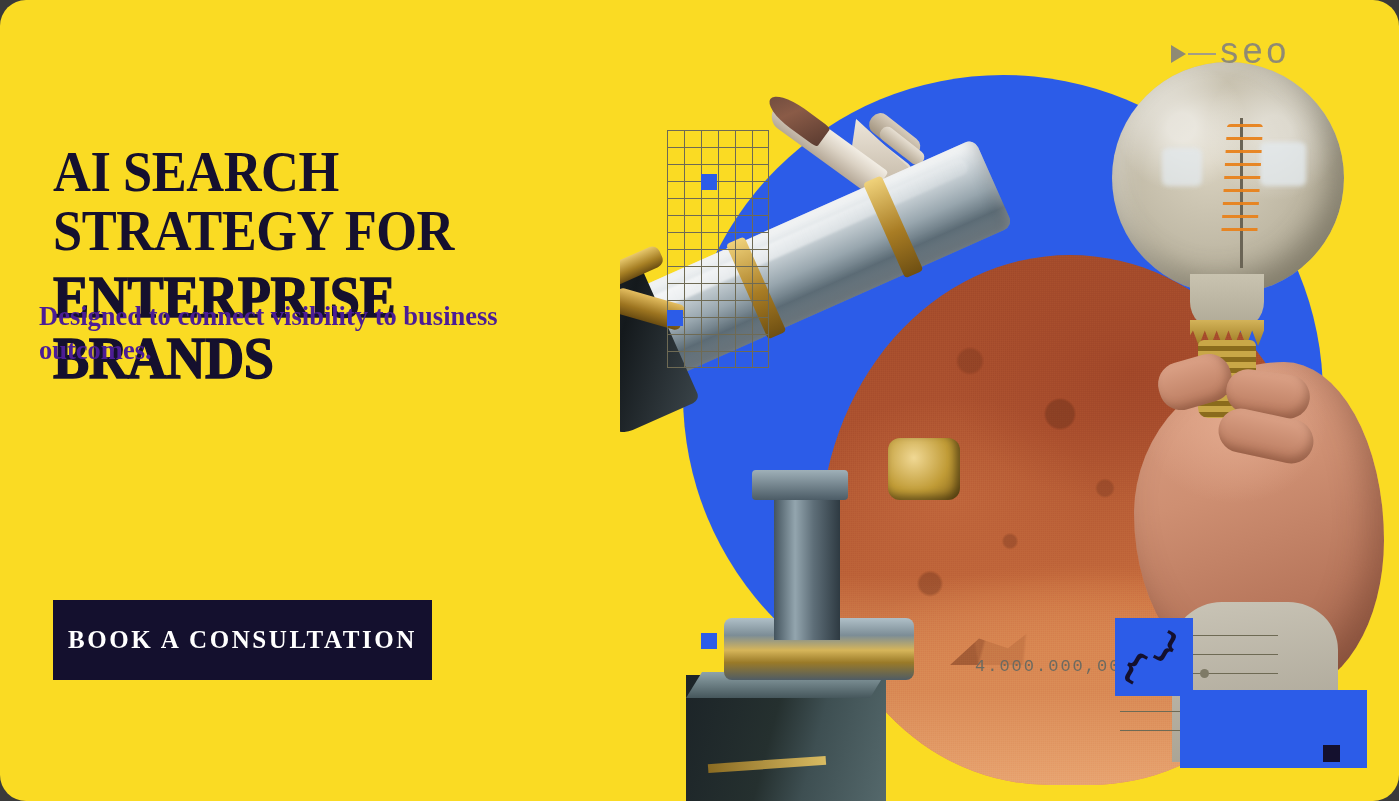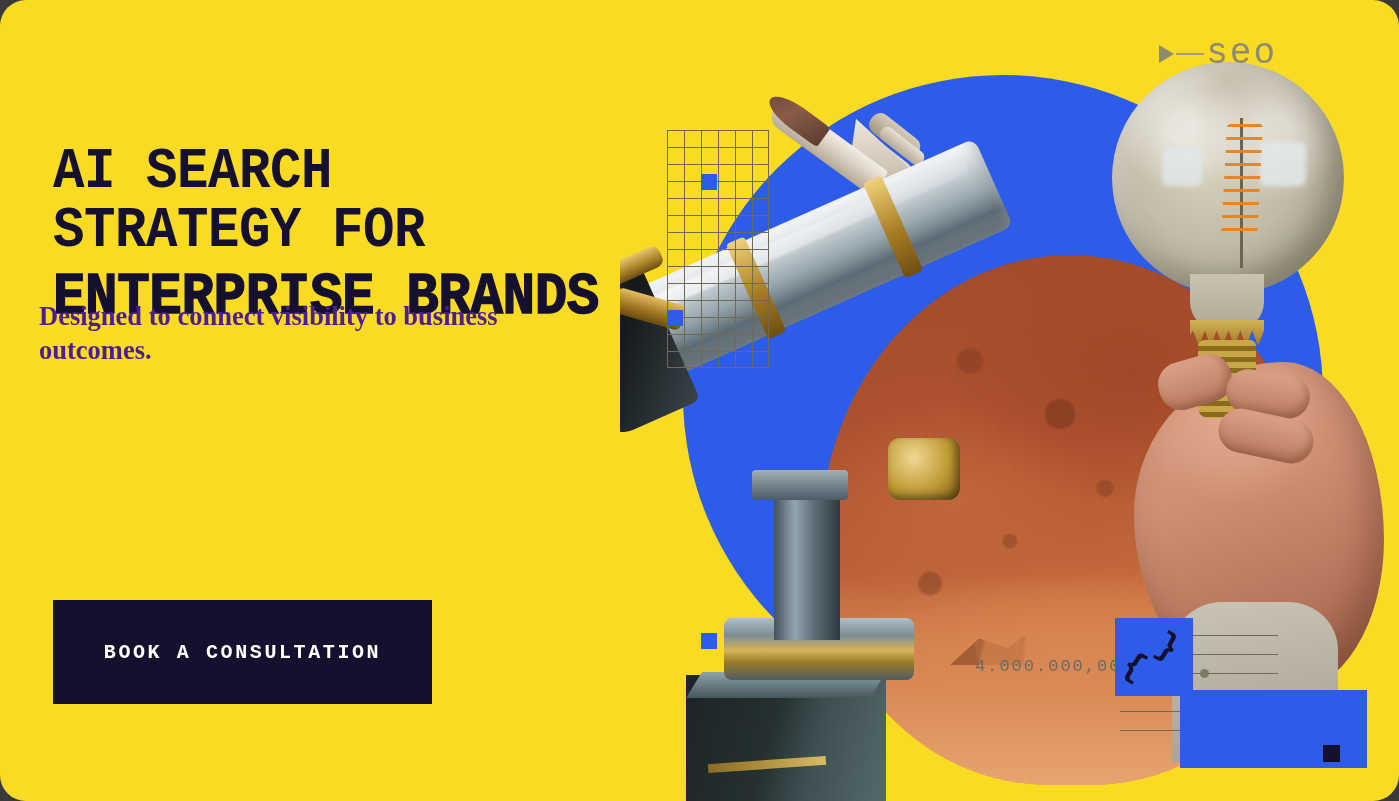--- a/index.html
+++ b/index.html
@@ -284,21 +284,21 @@
     position:absolute;left:355px;top:657px;
     font-family:"Liberation Mono",monospace;
     font-size:17px;letter-spacing:2px;color:#6C6A60;
     white-space:nowrap;
   }
 
   
   .headline{
     position:absolute;left:53px;top:122px;width:600px;
     color:#15102E;
-    font-family:Liberation Mono, monospace;
+    font-family:Liberation Serif, serif;
   }
   .headline .l1{
     display:block;font-size:57px;line-height:1.02;font-weight:700;
     letter-spacing:-0.5px;transform:scaleX(.92);transform-origin:left center;
   }
   .headline .l2{
     display:block;font-size:59px;line-height:1.04;font-weight:900;
     letter-spacing:-0.5px;margin-top:7px;transform:scaleX(.92);transform-origin:left center;
     -webkit-text-stroke:1.4px #15102E;
   }
@@ -306,31 +306,31 @@
   .subcopy{
     position:absolute;left:39px;top:300px;width:480px;
     color:#4c1d95;
     font-family:"Liberation Serif",serif;
     font-weight:bold;
   }
   .subcopy p{margin:0 0 26px 0;font-size:26.5px;line-height:1.28;}
   .subcopy p:last-child{margin-bottom:0;}
 
   .cta{
-    position:absolute;left:53px;top:600px;width:379px;height:104px;
+    position:absolute;left:53px;top:600px;width:379px;height:80px;
     background:#14102E;border:none;cursor:pointer;
     display:flex;align-items:center;justify-content:center;
     color:#FFFFFF;
-    font-family:Liberation Mono, monospace;
-    font-size:20px;font-weight:700;letter-spacing:2.6px;
+    font-family:Liberation Serif, serif;
+    font-size:25px;font-weight:700;letter-spacing:2.6px;
   }
 
   
   .logo{
-    position:absolute;right:122px;top:36px;
+    position:absolute;right:110px;top:36px;
     display:flex;align-items:center;gap:2px;
     color:#8F8A74;
   }
   .logo .play{
     width:0;height:0;border-left:15px solid #8F8A74;
     border-top:9px solid transparent;border-bottom:9px solid transparent;
   }
   .logo .dash{display:inline-block;width:28px;height:2px;background:#A39D86;}
   .logo .word{
     font-family:"Liberation Mono",monospace;

